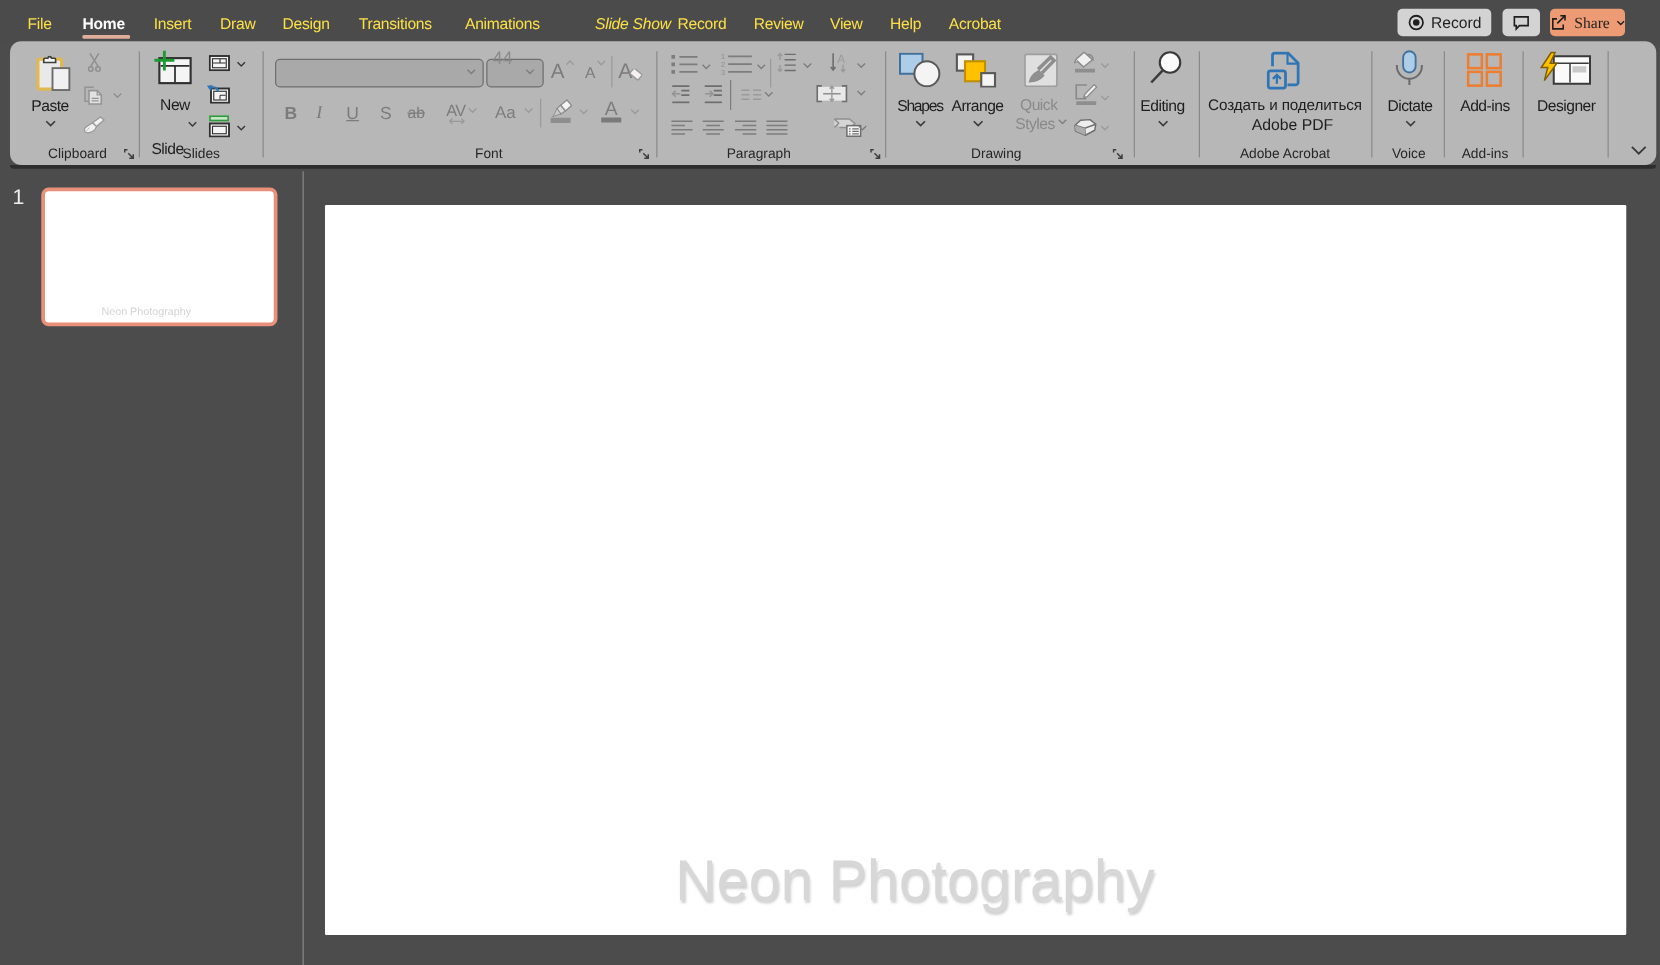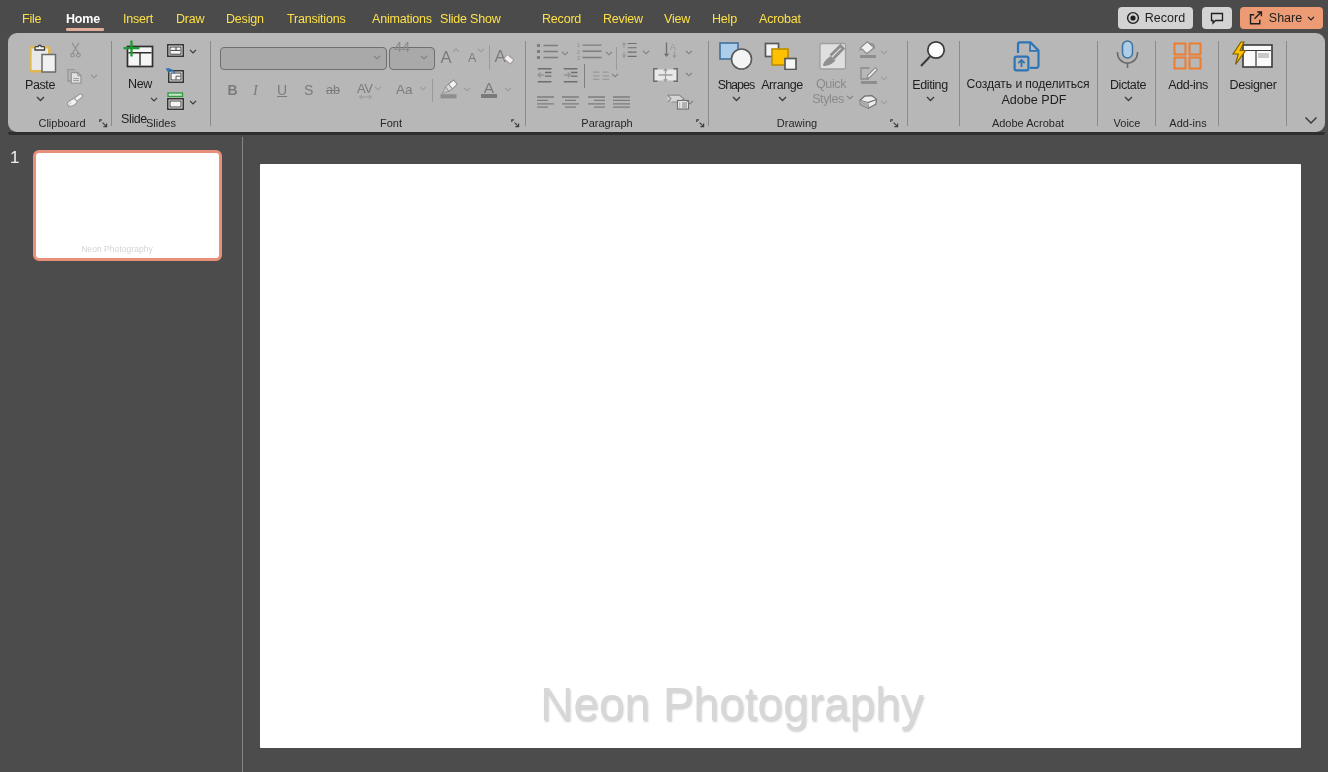--- a/index.html
+++ b/index.html
@@ -32,40 +32,40 @@
 </head>
 <body>
 <div id="topbar" class="ab"></div>
 <div class="ab mi" style="left:22px;">File</div>
 <div class="ab mi sel" style="left:66px;">Home</div>
 <div class="ab mi" style="left:123px;">Insert</div>
 <div class="ab mi" style="left:176px;">Draw</div>
 <div class="ab mi" style="left:226px;">Design</div>
 <div class="ab mi" style="left:287px;">Transitions</div>
 <div class="ab mi" style="left:372px;">Animations</div>
-<div class="ab mi" style="left:440px;">Slide Show</div>
+<div class="ab mi" style="left:476px;font-style:italic;">Slide Show</div>
 <div class="ab mi" style="left:542px;">Record</div>
 <div class="ab mi" style="left:603px;">Review</div>
 <div class="ab mi" style="left:664px;">View</div>
 <div class="ab mi" style="left:712px;">Help</div>
 <div class="ab mi" style="left:759px;">Acrobat</div>
 <div id="homeline" class="ab"></div>
 <div class="ab pill" style="left:1118px;width:75px;">
   <svg width="14" height="14" viewBox="0 0 14 14">
       <circle cx="7" cy="7" r="5.4" fill="none" stroke="#1E1E1E" stroke-width="1.4"></circle>
       <circle cx="7" cy="7" r="2.6" fill="#1E1E1E"></circle>
     </svg>
   <span>Record</span>
 </div>
 <div class="ab pill" style="left:1202px;width:30px;">
   <svg width="14" height="13" viewBox="0 0 14 13">
       <path d="M1.5 1.5 h11 v7 h-7 l-2.5 2.7 v-2.7 h-1.5 z" fill="none" stroke="#1E1E1E" stroke-width="1.3"></path>
     </svg>
 </div>
-<div class="ab pill" style="left:1240px;width:83px;background:#EC9B74;">
+<div class="ab pill" style="left:1240px;width:60px;background:#EC9B74;font-family:Liberation Serif, serif;">
   <svg width="16" height="14" viewBox="0 0 16 14">
       <path d="M6.2 3.8 H2.5 V12.7 H11.8 V8.7" fill="none" stroke="#1E1E1E" stroke-width="1.4"></path>
       <path d="M6.5 7.8 L13 1.3 M9.2 1 H13.4 V5.2" fill="none" stroke="#1E1E1E" stroke-width="1.4"></path>
     </svg>
   <span>Share</span>
   <svg width="8" height="5" viewBox="0 0 8 5">
       <path d="M1 0.8 L4 3.8 L7 0.8" fill="none" stroke="#1E1E1E" stroke-width="1.2"></path>
     </svg>
 </div>
 

